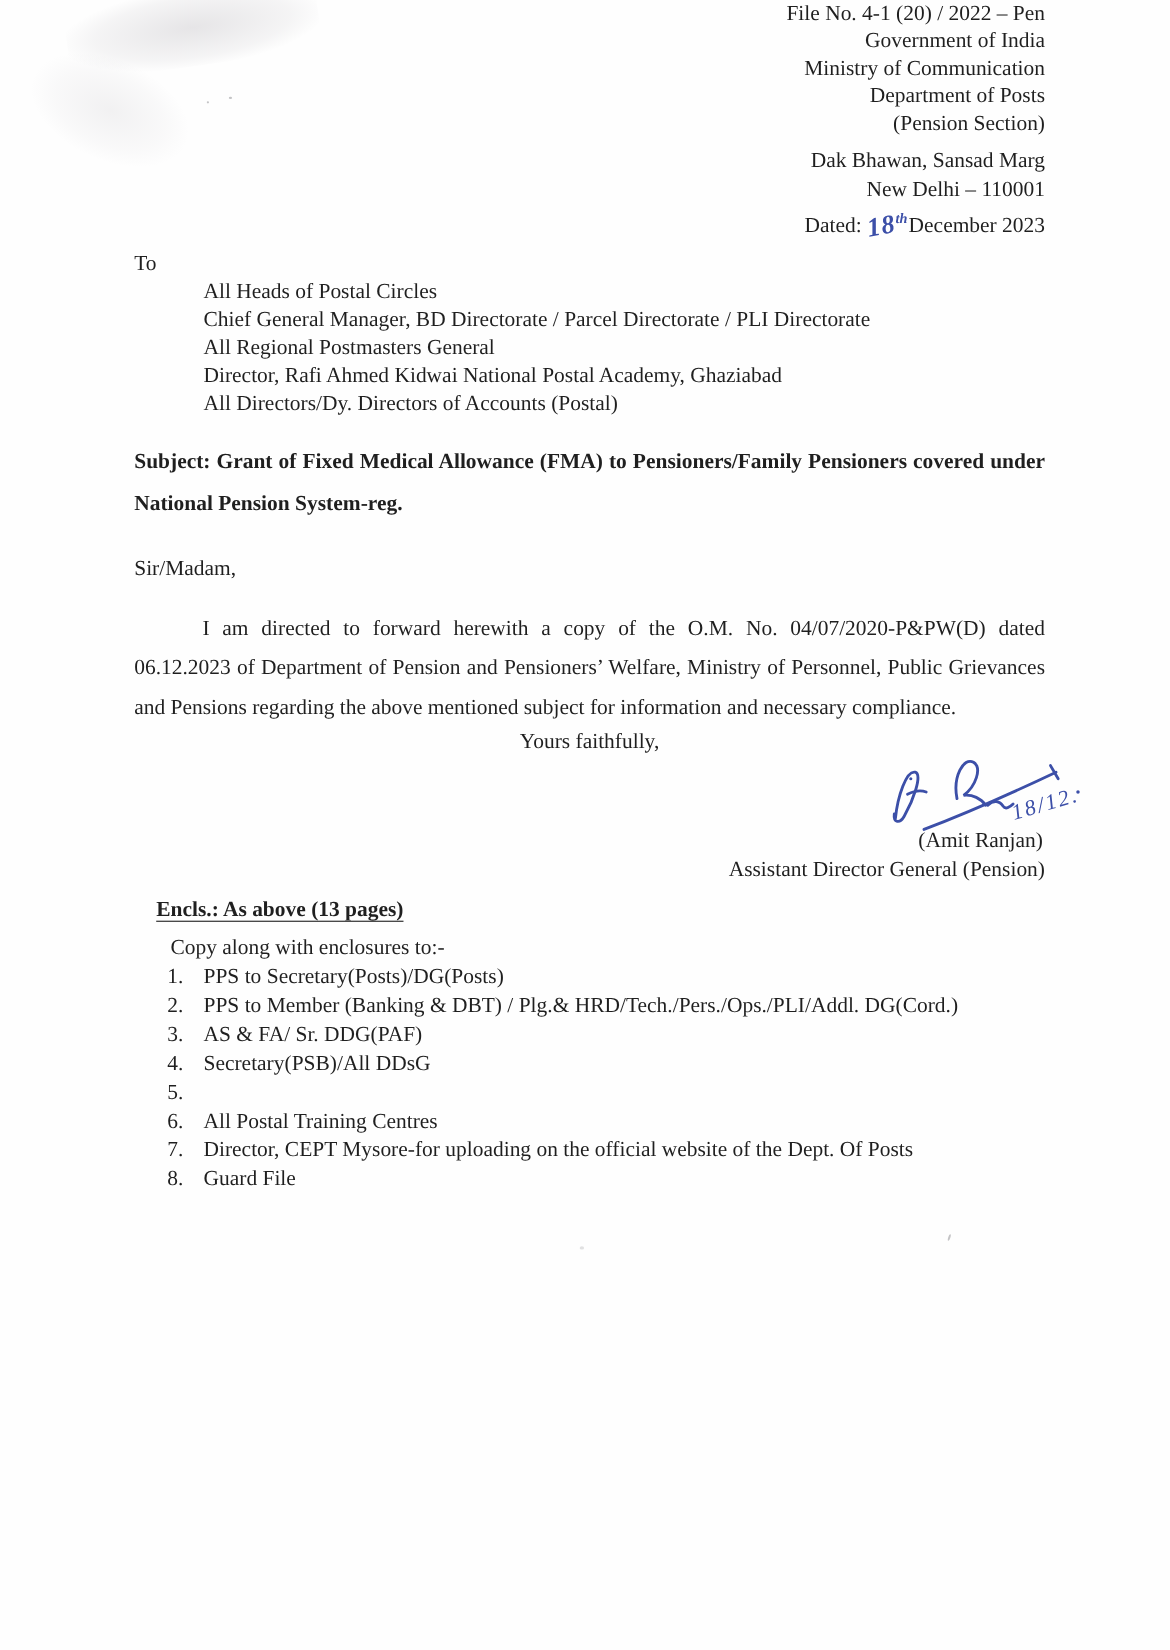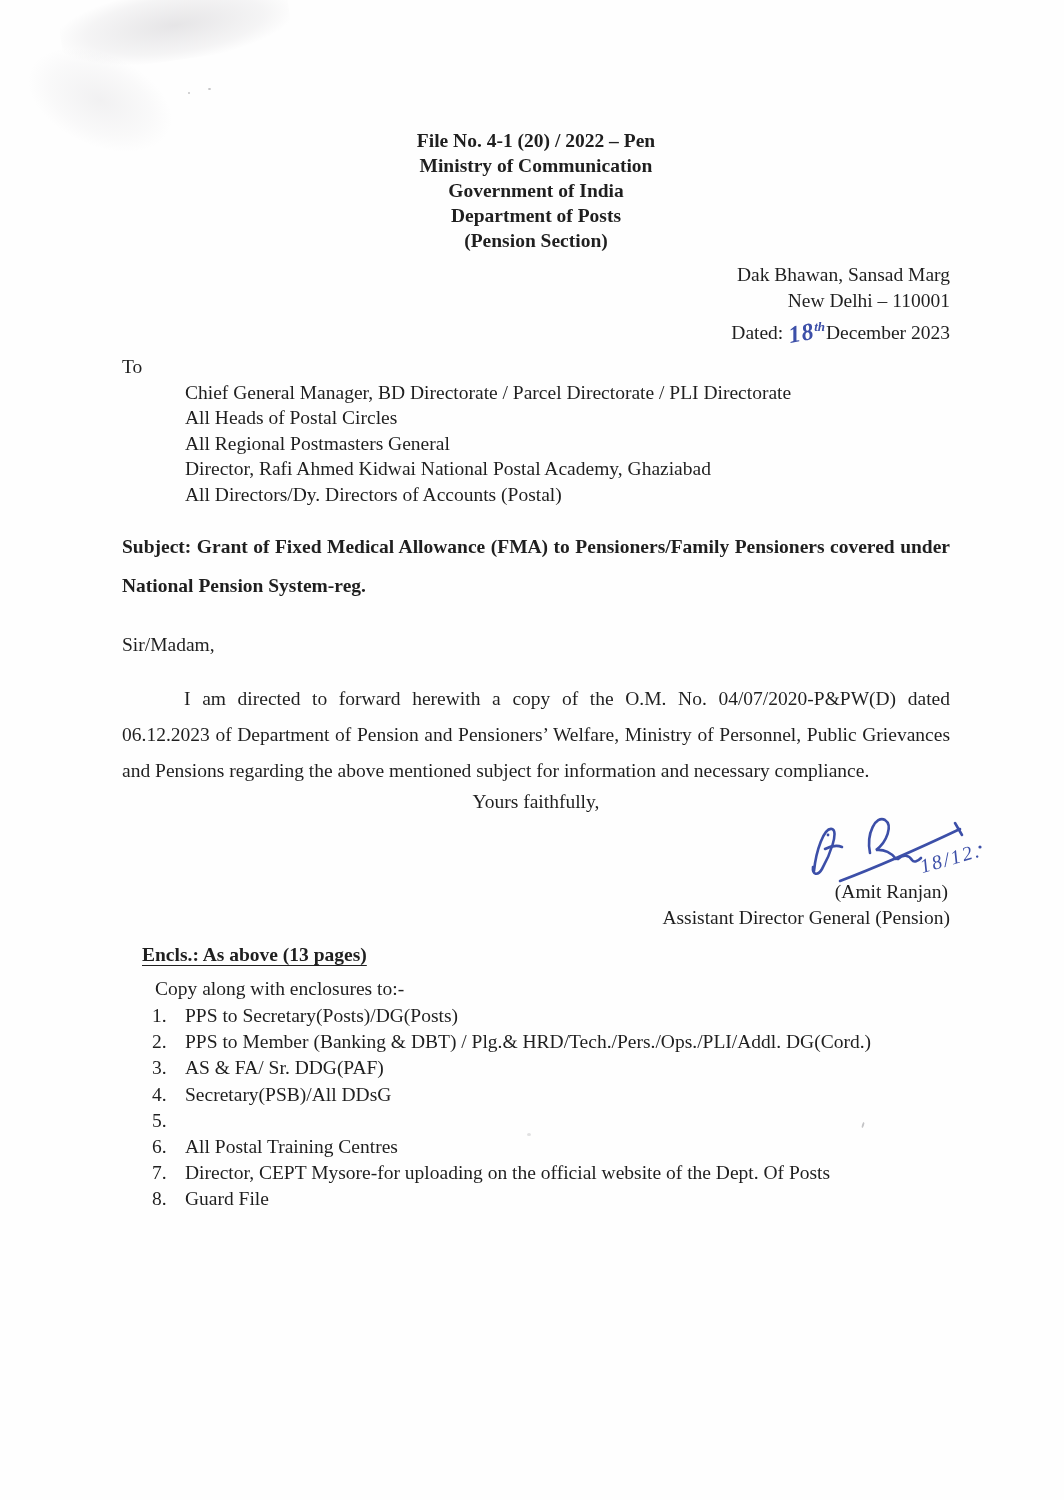--- a/index.html
+++ b/index.html
@@ -36,21 +36,21 @@
     background: radial-gradient(ellipse at center, rgba(130,125,135,0.10) 0%, rgba(130,125,135,0.04) 50%, rgba(130,125,135,0) 72%);
     transform: rotate(24deg);
     pointer-events: none;
   }
   .speck { position: absolute; background: rgba(90,90,95,0.35); border-radius: 50%; pointer-events: none; }
   .speck.a { left: 208px; top: 88px; width: 3px; height: 2px; }
   .speck.b { left: 188px; top: 92px; width: 2px; height: 2px; }
   .speck.c { left: 862px; top: 1122px; width: 2px; height: 6px; transform: rotate(18deg); }
   .speck.d { left: 527px; top: 1133px; width: 4px; height: 3px; opacity:.5; }
 
-  .header-block { padding-top: 128px; text-align: center; font-weight: bold; }
+  .header-block { text-align: right; }
   .header-block div { line-height: 25px; }
 
   .address-block { margin-top: 9px; text-align: right; line-height: 26px; }
   .dated-line { white-space: nowrap; }
   .hand-day {
     display: inline-block;
     color: var(--pen_blue);
     font-style: italic;
     font-size: 24px;
     font-weight: bold;
@@ -122,37 +122,37 @@
   <div class="smudge-2"></div>
   <div class="speck a"></div>
   <div class="speck b"></div>
   <div class="speck c"></div>
   <div class="speck d"></div>
 
   <div class="content">
 
     <div class="header-block">
       <div>File No. 4-1 (20) / 2022 – Pen</div>
+      <div>Government of India</div>
       <div>Ministry of Communication</div>
-      <div>Government of India</div>
       <div>Department of Posts</div>
       <div>(Pension Section)</div>
     </div>
 
     <div class="address-block">
       <div>Dak Bhawan, Sansad Marg</div>
       <div>New Delhi – 110001</div>
       <div class="dated-line"><span>Dated:</span>&nbsp;<span class="hand-day">18</span><span class="hand-sup">th</span><span>December 2023</span></div>
     </div>
 
     <div class="to-label">To</div>
 
     <div class="recipients">
+      <div>All Heads of Postal Circles</div>
       <div>Chief General Manager, BD Directorate / Parcel Directorate / PLI Directorate</div>
-      <div>All Heads of Postal Circles</div>
       <div>All Regional Postmasters General</div>
       <div>Director, Rafi Ahmed Kidwai National Postal Academy, Ghaziabad</div>
       <div>All Directors/Dy. Directors of Accounts (Postal)</div>
     </div>
 
     <div class="subject">Subject: Grant of Fixed Medical Allowance (FMA) to Pensioners/Family Pensioners covered under National Pension System-reg.</div>
 
     <div class="salutation">Sir/Madam,</div>
 
     <div class="body-para">I am directed to forward herewith a copy of the O.M. No. 04/07/2020-P&amp;PW(D) dated 06.12.2023 of Department of Pension and Pensioners’ Welfare, Ministry of Personnel, Public Grievances and Pensions regarding the above mentioned subject for information and necessary compliance.</div>

